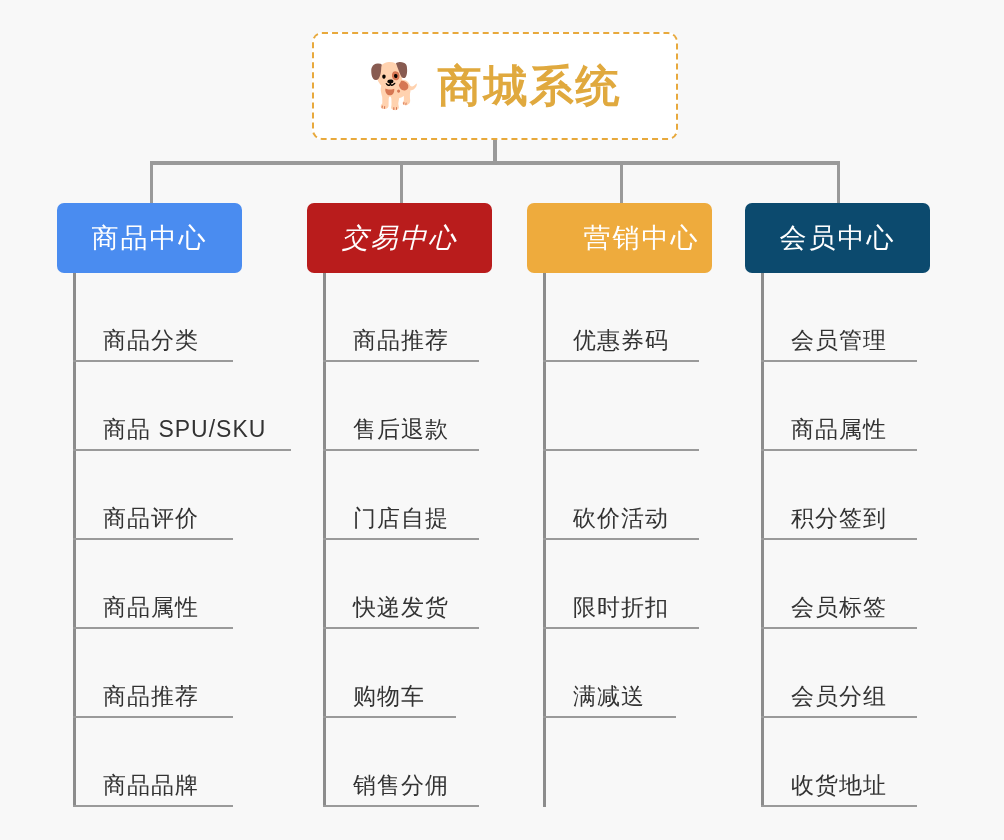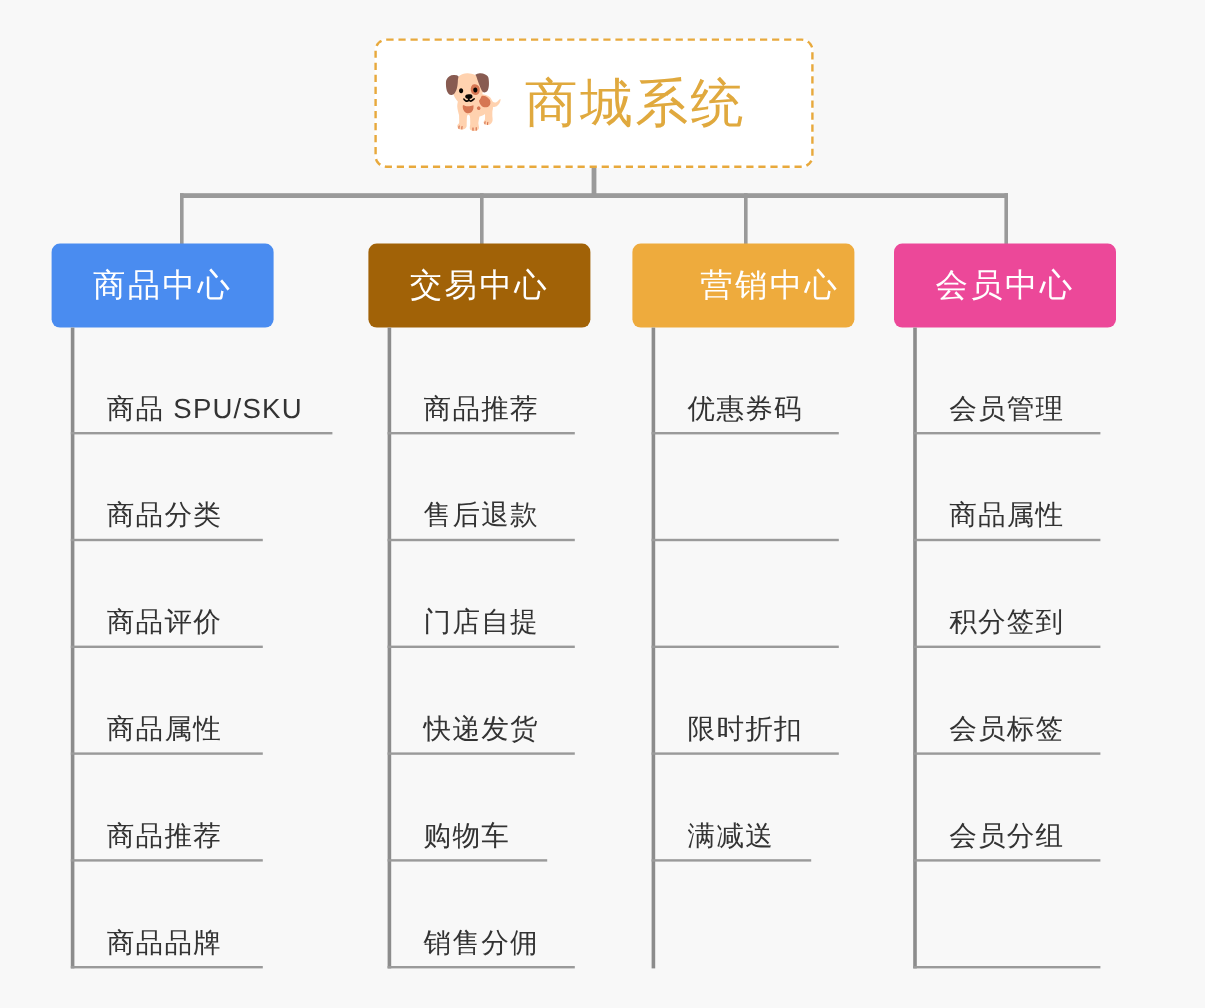--- a/index.html
+++ b/index.html
@@ -44,21 +44,21 @@
     font-size: 44px;
     line-height: 1;
     display: block;
     filter: saturate(1.05);
   }
   .root-title {
     font-size: 44px;
     color: #e0a93e;
     letter-spacing: 2px;
     white-space: nowrap;
-    font-weight: 400;
+    font-weight: 700;
   }
 
   
   .line {
     position: absolute;
     background: #9a9a9a;
   }
   .line-v { width: 3px; }
   .line-h { height: 3px; }
 
@@ -131,55 +131,55 @@
     <span class="root-title" style="color: rgb(224, 169, 62);">商城系统</span>
   </div>
 
   <div class="line line-v" style="left: 493px; top: 140px; width: 4px; height: 23px; background: rgb(154, 154, 154);"></div>
   <div class="line line-h" style="left: 150px; top: 161px; width: 690px; height: 4px; background: rgb(154, 154, 154);"></div>
   <div class="line line-v" style="left: 150px; top: 161px; height: 44px; background: rgb(154, 154, 154);"></div>
   <div class="line line-v" style="left: 400px; top: 161px; height: 44px; background: rgb(154, 154, 154);"></div>
   <div class="line line-v" style="left: 620px; top: 161px; height: 44px; background: rgb(154, 154, 154);"></div>
   <div class="line line-v" style="left: 837px; top: 161px; height: 44px; background: rgb(154, 154, 154);"></div>
 
-  <div class="column" style="left:43px;border-radius:11px;">
+  <div class="column" style="left:57px;border-radius:11px;">
     <div class="cat-header" style="background: rgb(74, 140, 240);">
       <span class="cat-header-label">商品中心</span>
     </div>
     <div class="trunk" style="height: 534px;"></div>
     <div class="leaf-list">
       <div class="leaf">
+        <div class="leaf-underline" style="width:160px;"></div>
+        <span class="leaf-label">商品分类</span>
+      </div>
+      <div class="leaf">
         <div class="leaf-underline" style="width:218px;"></div>
         <span class="leaf-label">商品 SPU/SKU</span>
       </div>
       <div class="leaf">
         <div class="leaf-underline" style="width:160px;"></div>
-        <span class="leaf-label">商品分类</span>
-      </div>
-      <div class="leaf">
-        <div class="leaf-underline" style="width:160px;"></div>
         <span class="leaf-label">商品评价</span>
       </div>
       <div class="leaf">
         <div class="leaf-underline" style="width:160px;"></div>
         <span class="leaf-label">商品属性</span>
       </div>
       <div class="leaf">
         <div class="leaf-underline" style="width:160px;"></div>
         <span class="leaf-label">商品推荐</span>
       </div>
       <div class="leaf">
         <div class="leaf-underline" style="width:160px;"></div>
         <span class="leaf-label">商品品牌</span>
       </div>
     </div>
   </div>
 
   <div class="column" style="left:307px;">
-    <div class="cat-header" style="background: #a16207;">
+    <div class="cat-header" style="background: #b91c1c; font-style: italic;">
       <span class="cat-header-label">交易中心</span>
     </div>
     <div class="trunk" style="height: 534px;"></div>
     <div class="leaf-list">
       <div class="leaf">
         <div class="leaf-underline" style="width:156px;"></div>
         <span class="leaf-label">商品推荐</span>
       </div>
       <div class="leaf">
         <div class="leaf-underline" style="width:156px;"></div>
@@ -212,34 +212,35 @@
     <div class="leaf-list">
       <div class="leaf">
         <div class="leaf-underline" style="width:156px;"></div>
         <span class="leaf-label">优惠券码</span>
       </div>
       <div class="leaf">
         <div class="leaf-underline" style="width:156px;"></div>
       </div>
       <div class="leaf">
         <div class="leaf-underline" style="width:156px;"></div>
+        <span class="leaf-label">砍价活动</span>
       </div>
       <div class="leaf">
         <div class="leaf-underline" style="width:156px;"></div>
         <span class="leaf-label">限时折扣</span>
       </div>
       <div class="leaf">
         <div class="leaf-underline" style="width:133px;"></div>
         <span class="leaf-label">满减送</span>
       </div>
     </div>
   </div>
 
   <div class="column" style="left:745px;">
-    <div class="cat-header" style="background: #ec4899;">
+    <div class="cat-header" style="background: #0c4a6e;">
       <span class="cat-header-label">会员中心</span>
     </div>
     <div class="trunk" style="height: 534px;"></div>
     <div class="leaf-list">
       <div class="leaf">
         <div class="leaf-underline" style="width:156px;"></div>
         <span class="leaf-label">会员管理</span>
       </div>
       <div class="leaf">
         <div class="leaf-underline" style="width:156px;"></div>
@@ -252,17 +253,18 @@
       <div class="leaf">
         <div class="leaf-underline" style="width:156px;"></div>
         <span class="leaf-label">会员标签</span>
       </div>
       <div class="leaf">
         <div class="leaf-underline" style="width:156px;"></div>
         <span class="leaf-label">会员分组</span>
       </div>
       <div class="leaf">
         <div class="leaf-underline" style="width:156px;"></div>
+        <span class="leaf-label">收货地址</span>
       </div>
     </div>
   </div>
 
 </div>
 
 </body></html>

